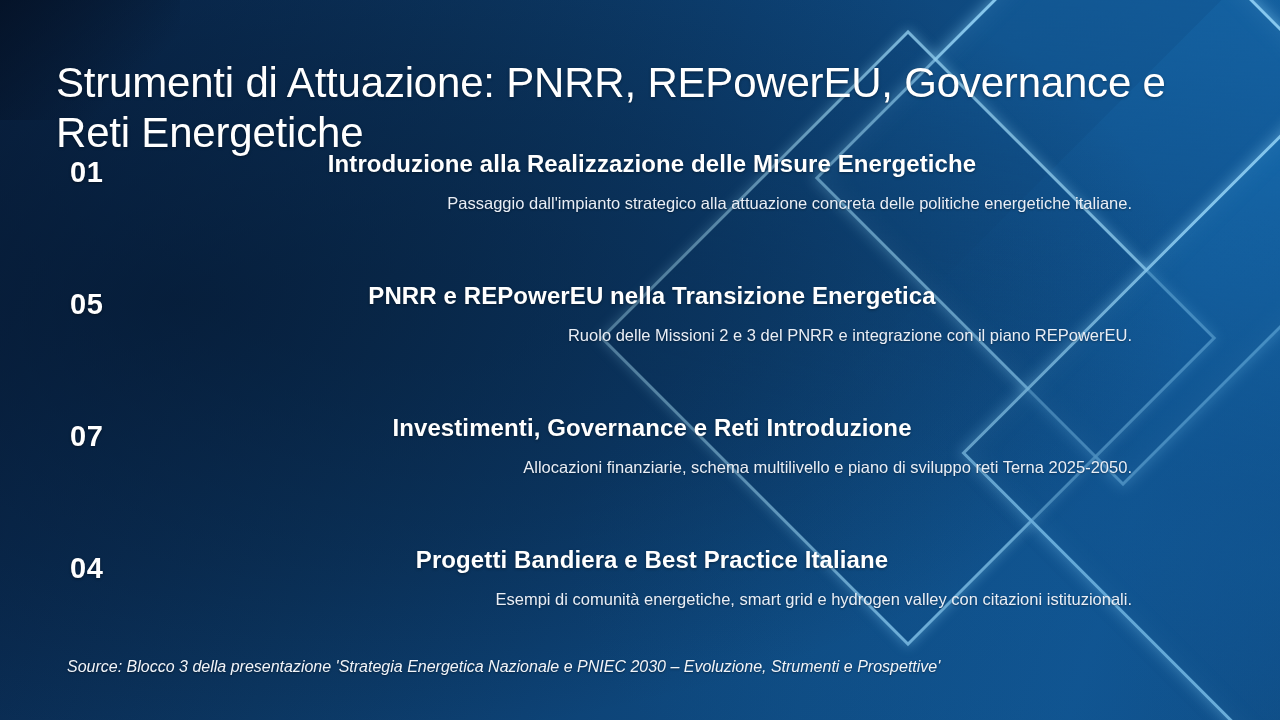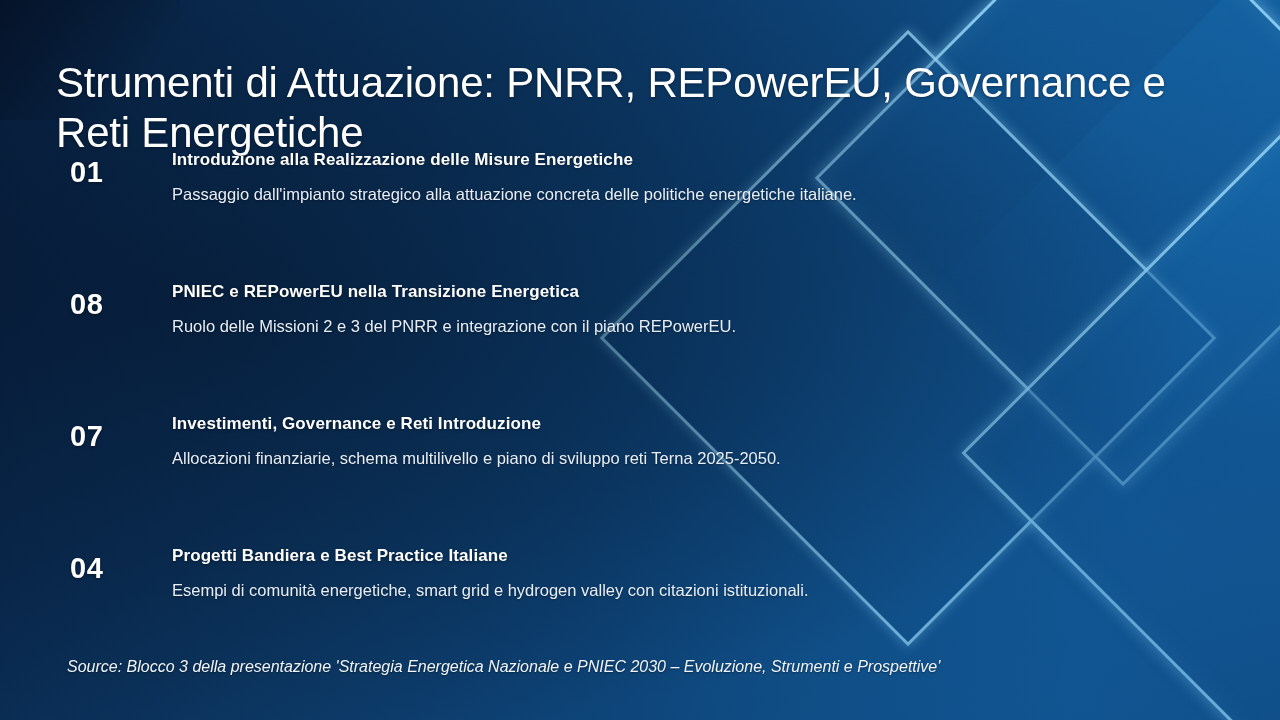--- a/index.html
+++ b/index.html
@@ -118,34 +118,36 @@
     letter-spacing: 0.5px;
     text-shadow: 0 1px 3px rgba(0,0,0,0.45);
   }
   .item-body {
     position: absolute;
     left: 172px;
     top: 0;
     width: 960px;
   }
   .item-head {
-    font-size: 17px;
+    font-size: 24px;
     font-weight: bold;
     color: #ffffff;
     letter-spacing: 0.1px;
     line-height: 1.2;
     text-shadow: 0 1px 3px rgba(0,0,0,0.40);
+    text-align: center;
   }
   .item-desc {
     margin-top: 14px;
     font-size: 16.5px;
     font-weight: 400;
     color: #e9eef6;
     line-height: 1.3;
     text-shadow: 0 1px 2px rgba(0,0,0,0.35);
+    text-align: right;
   }
 
   .source {
     position: absolute;
     left: 67px;
     top: 658px;
     font-size: 16px;
     font-style: italic;
     color: #f1f4f9;
     text-shadow: 0 1px 2px rgba(0,0,0,0.40);
@@ -170,23 +172,23 @@
 
     <div class="item">
       <div class="item-num">01</div>
       <div class="item-body">
         <div class="item-head">Introduzione alla Realizzazione delle Misure Energetiche</div>
         <div class="item-desc">Passaggio dall'impianto strategico alla attuazione concreta delle politiche energetiche italiane.</div>
       </div>
     </div>
 
     <div class="item">
-      <div class="item-num">08</div>
-      <div class="item-body">
-        <div class="item-head">PNIEC e REPowerEU nella Transizione Energetica</div>
+      <div class="item-num">05</div>
+      <div class="item-body">
+        <div class="item-head">PNRR e REPowerEU nella Transizione Energetica</div>
         <div class="item-desc">Ruolo delle Missioni 2 e 3 del PNRR e integrazione con il piano REPowerEU.</div>
       </div>
     </div>
 
     <div class="item">
       <div class="item-num">07</div>
       <div class="item-body">
         <div class="item-head">Investimenti, Governance e Reti Introduzione</div>
         <div class="item-desc">Allocazioni finanziarie, schema multilivello e piano di sviluppo reti Terna 2025-2050.</div>
       </div>

